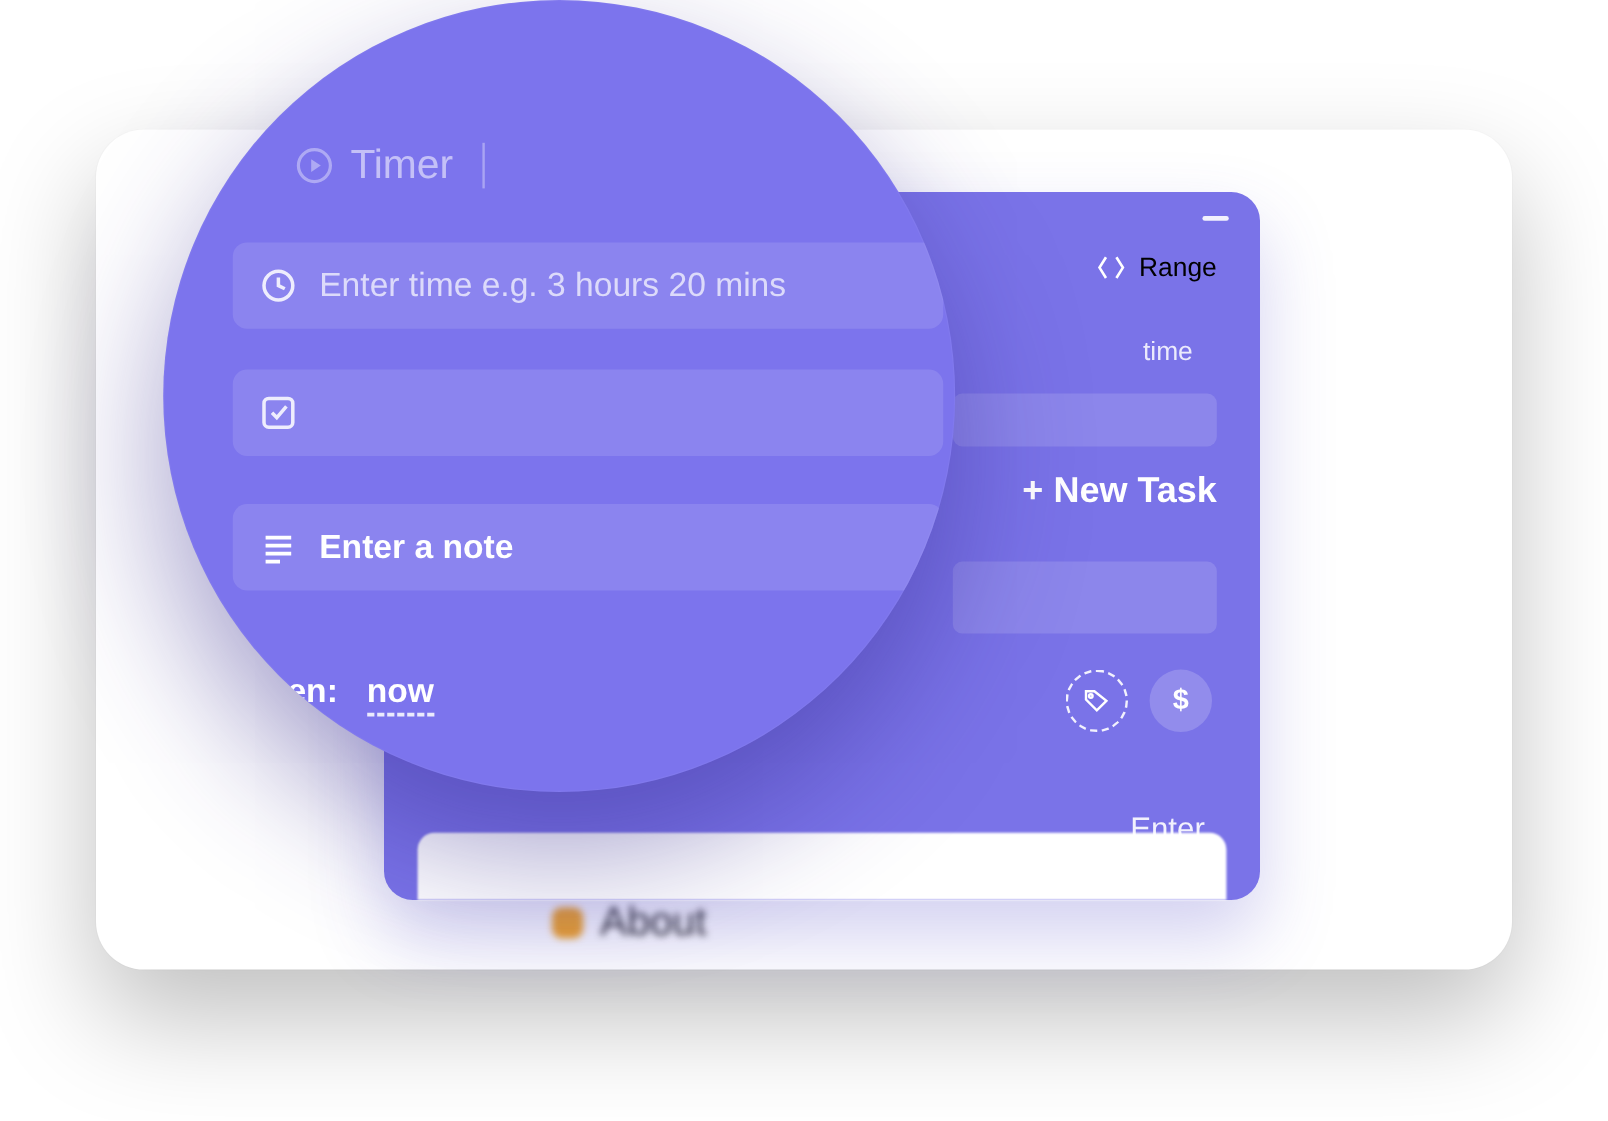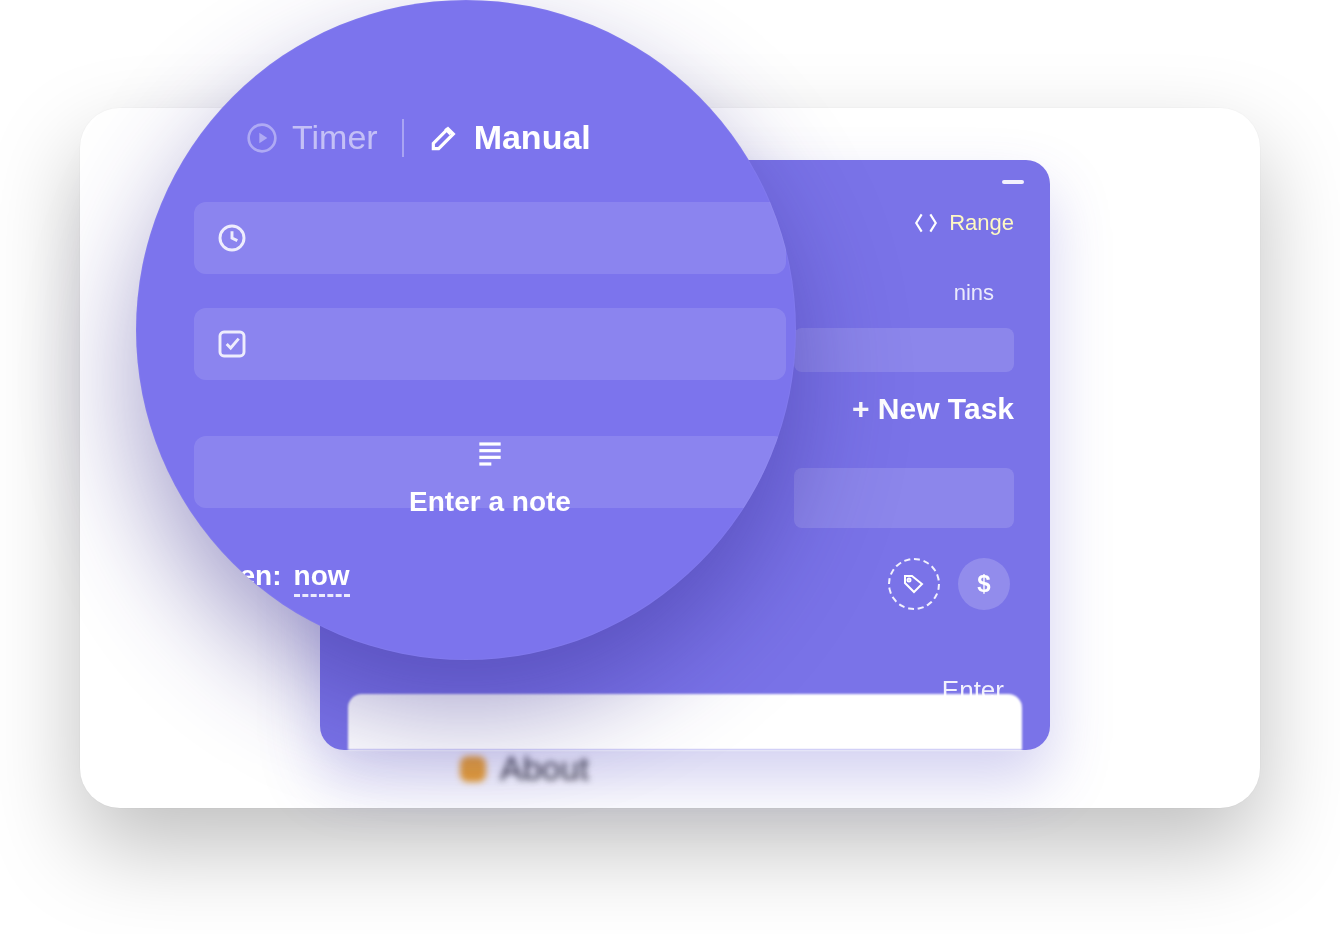--- a/index.html
+++ b/index.html
@@ -37,21 +37,21 @@
   padding: 20px 28px;
   color: #fff;
 }
 .panel-min {
   position: absolute; right: 26px; top: 20px;
   width: 22px; height: 4px; background: #fff; border-radius: 2px; opacity: 0.9;
 }
 .panel-top-right {
   position: absolute; right: 36px; top: 50px;
   display: flex; align-items: center; gap: 10px;
-  font-size: 22px; font-weight: 500; color: #fef9c3;
+  font-size: 22px; font-weight: 500; color: #000000;
 }
 .panel-secondary-text {
   position: absolute; right: 56px; top: 120px;
   font-size: 22px; color: rgba(255,255,255,0.85);
 }
 .panel-newtask {
   position: absolute; right: 36px; top: 232px;
   font-size: 30px; font-weight: 600; color: #fff;
 }
 .panel-slot {
@@ -119,27 +119,27 @@
   height: 72px;
   background: rgba(255,255,255,0.12);
   border-radius: 12px;
   display: flex; align-items: center;
   padding: 0 22px;
   gap: 18px;
 }
 .zoom-field .ph { font-size: 28px; color: rgba(255,255,255,0.7); font-weight: 500; white-space: nowrap; }
 .zf1 { top: 202px; }
 .zf2 { top: 308px; }
-.zf3 { top: 436px; flex-direction: column; }
+.zf3 { top: 420px; }
 .zf3 .ph { color: #ffffff; font-weight: 600; }
 
 .when-row {
   position: absolute;
   left: 60px; top: 560px;
-  display: flex; align-items: baseline; gap: 12px;
+  display: flex; align-items: baseline; gap: 24px;
   font-size: 28px; font-weight: 600; justify-content: flex-end;
 }
 .when-row .value {
   border-bottom: 3px dashed rgba(255,255,255,0.85);
   padding-bottom: 2px;
 }
 
 svg { display: block; }
 .ico { width: 32px; height: 32px; flex-shrink: 0; }
 .ico-sm { width: 26px; height: 26px; }
@@ -160,21 +160,21 @@
   <div class="panel-top-right">
     <span>
       <svg class="ico-sm" viewBox="0 0 24 24" fill="none" stroke="#fff" stroke-width="2">
           <path d="M8 4l-5 8 5 8M16 4l5 8-5 8"></path>
         </svg>
     </span>
     <span>Range</span>
   </div>
 
   <div class="panel-slot"></div>
-  <div class="panel-secondary-text">nins</div>
+  <div class="panel-secondary-text">time</div>
 
   <div class="panel-newtask">+ New Task</div>
 
   <div class="panel-slot panel-slot2"></div>
 
   <div class="icons-row">
     <div class="icon-circle tag-circle">
       <span class="tag-circle-inner">
         <svg width="24" height="24" viewBox="0 0 24 24" fill="none" stroke="#fff" stroke-width="2">
             <path d="M20 12l-8 8-9-9V4h7l10 8z"></path>
@@ -198,38 +198,30 @@
     <div class="tab dim">
       <span>
         <svg class="ico" viewBox="0 0 24 24" fill="none" stroke="rgba(255,255,255,0.7)" stroke-width="2">
             <circle cx="12" cy="12" r="10"></circle>
             <path d="M10 8l6 4-6 4z" fill="rgba(255,255,255,0.7)" stroke="none"></path>
           </svg>
       </span>
       <span>Timer</span>
     </div>
     <div class="vsep"></div>
-    <div class="tab">
-      <span>
-        <svg class="ico" viewBox="0 0 24 24" fill="none" stroke="#fff" stroke-width="2.4">
-            <path d="M4 16v4h4l11-11-4-4L4 16z"></path>
-            <path d="M13 5l4 4"></path>
-          </svg>
-      </span>
-      <span>Manual</span>
-    </div>
   </div>
 
   <div class="zoom-field zf1">
     <span>
       <svg class="ico" viewBox="0 0 24 24" fill="none" stroke="rgba(255,255,255,0.85)" stroke-width="2.2">
           <circle cx="12" cy="12" r="9"></circle>
           <path d="M12 7v5l4 2"></path>
         </svg>
     </span>
+    <span class="ph">Enter time e.g. 3 hours 20 mins</span>
   </div>
 
   <div class="zoom-field zf2">
     <span>
       <svg class="ico" viewBox="0 0 24 24" fill="none" stroke="rgba(255,255,255,0.85)" stroke-width="2.2">
           <rect x="3" y="3" width="18" height="18" rx="3"></rect>
           <path d="M8 12l3 3 6-7"></path>
         </svg>
     </span>
   </div>

